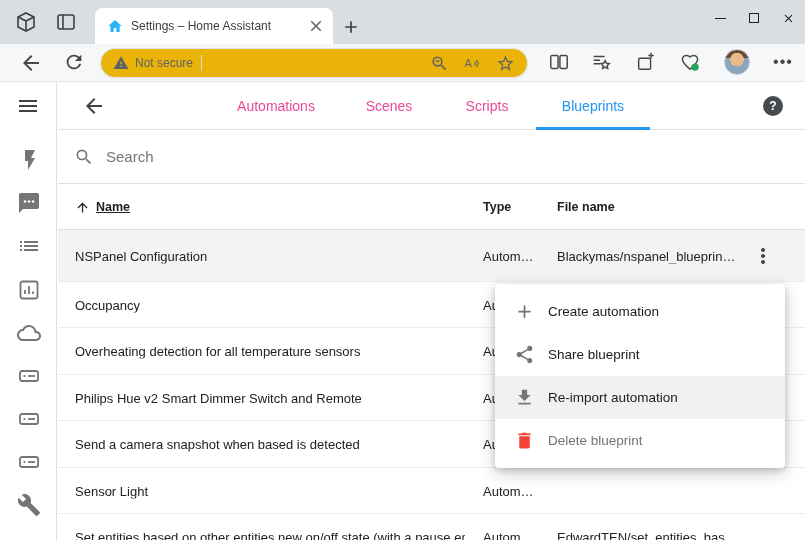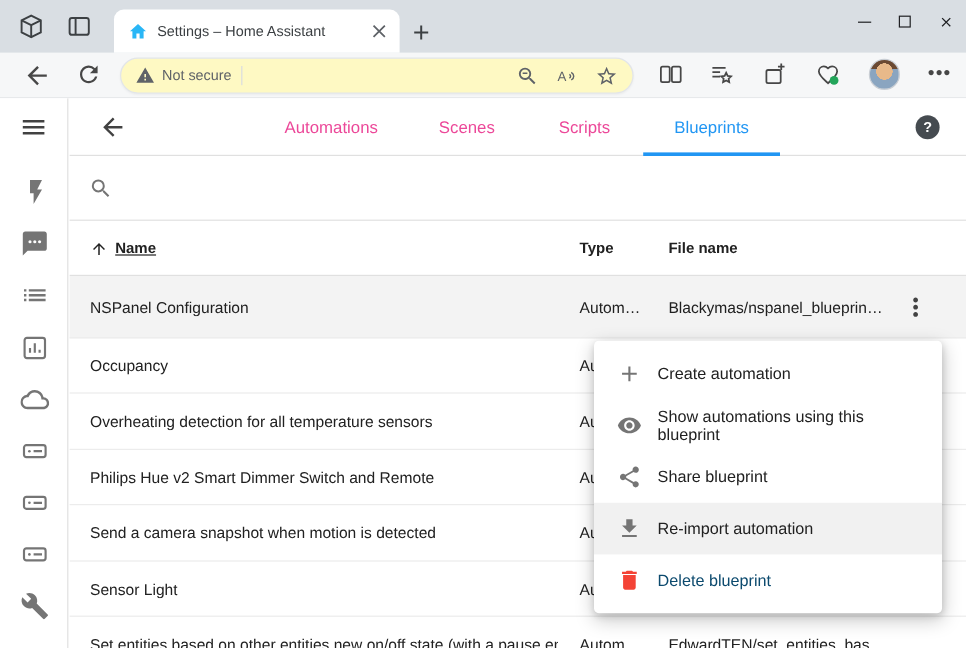--- a/index.html
+++ b/index.html
@@ -16,21 +16,21 @@
   .tab-close { width:18px; height:18px; color:#5f6368; cursor:pointer; }
   .new-tab { position:absolute; left:341px; top:17px; width:20px; height:20px; color:#3c4043; cursor:pointer; }
   .win-controls { position:absolute; right:0; top:0; height:36px; display:flex; }
   .win-btn { width:34px; height:36px; display:flex; align-items:center; justify-content:center; color:#202124; cursor:pointer; font-size:12px; }
   .win-max-glyph { width:10px; height:10px; border:1px solid #202124; }
   .win-min-glyph { width:11px; height:0; border-top:1px solid #202124; }
 
   
   .toolbar { position:absolute; top:44px; left:0; width:805px; height:38px; background:#f6f7f8; border-bottom:1px solid #e3e5e8; }
   .nav-btn { position:absolute; top:7px; width:24px; height:24px; color:#474747; cursor:pointer; }
-  .omnibox { position:absolute; left:100px; top:4px; width:428px; height:30px; background:#fef9c3; border:1px solid #e2e5e9;
+  .omnibox { position:absolute; left:100px; top:4px; width:428px; height:30px; background:#eab308; border:1px solid #e2e5e9;
              border-radius:15px; display:flex; align-items:center; padding:0 12px; box-shadow:0 1px 2px rgba(0,0,0,.05); }
   .sec-label { font-size:12px; color:#5f6368; margin:0 8px 0 6px; white-space:nowrap; }
   .omni-div { width:1px; height:16px; background:#dadce0; margin-right:10px; }
   .url { font-size:13px; white-space:nowrap; overflow:hidden; }
   .url .host { color:#202124; }
   .url .rest { color:#5f6368; }
   .omni-right { margin-left:auto; display:flex; align-items:center; gap:14px; }
   .omni-ic { width:19px; height:19px; color:#5f6368; cursor:pointer; }
   .tool-ic { position:absolute; top:7px; width:24px; height:24px; color:#474747; cursor:pointer; }
   .avatar { position:absolute; left:724px; top:5px; width:26px; height:26px; border-radius:50%; cursor:pointer;
@@ -72,21 +72,21 @@
   .row .cell-type { position:absolute; left:425px; top:50%; transform:translateY(-50%); white-space:nowrap; }
   .row .cell-file { position:absolute; left:499px; top:50%; transform:translateY(-50%); max-width:180px; white-space:nowrap; overflow:hidden; }
   .row .kebab { position:absolute; left:693px; top:50%; transform:translateY(-50%); width:24px; height:24px; color:#424242; cursor:pointer; }
   .row.hovered { background:#f3f3f3; }
 
   
   .ctx-menu { position:absolute; left:495px; top:284px; width:290px; background:#fff; border-radius:4px; z-index:50;
               padding:6px 0; box-shadow:0 5px 16px rgba(0,0,0,.22), 0 2px 6px rgba(0,0,0,.14); }
   .ctx-item { height:43px; display:flex; align-items:center; padding:0 19px; gap:13px; cursor:pointer; font-size:13.5px; color:#212121; }
   .ctx-item.hovered { background:#f1f1f1; }
-  .ctx-item.danger { color:#0c4a6e; }
+  .ctx-item.danger { color:#737373; }
   .ctx-ic { width:21px; height:21px; color:#757575; flex:none; }
   .ctx-item.danger .ctx-ic { color:#f44336; }
 </style>
 </head>
 <body>
 
 <div class="titlebar">
   <div class="tb-btn" style="left:14px">
     <svg viewBox="0 0 24 24" width="24" height="24" fill="none" stroke="currentColor" stroke-width="1.6">
       <path d="M12 3l8 4v10l-8 4-8-4V7l8-4z"></path>
@@ -285,20 +285,21 @@
       <div class="tab-underline"></div>
       <div class="help-btn">?</div>
     </div>
 
     <div class="search-row">
       <span class="search-ic">
         <svg viewBox="0 0 24 24" width="20" height="20">
             <path d="M15.5 14h-.79l-.28-.27A6.47 6.47 0 0 0 16 9.5 6.5 6.5 0 1 0 9.5 16c1.61 0 3.09-.59 4.23-1.57l.27.28v.79l5 4.99L20.49 19l-4.99-5zm-6 0A4.5 4.5 0 1 1 14 9.5 4.5 4.5 0 0 1 9.5 14z" fill="currentColor"></path>
           </svg>
       </span>
+      <input class="search-input" type="text" placeholder="Search" style="">
     </div>
 
     <div class="thead">
       <span class="th-name">
         <span class="sort-ic">
           <svg viewBox="0 0 24 24" width="15" height="15">
               <path d="M4 12l1.41 1.41L11 7.83V20h2V7.83l5.58 5.59L20 12l-8-8-8 8z" fill="currentColor"></path>
             </svg>
         </span>
         <span>Name</span>
@@ -323,21 +324,21 @@
     </div>
     <div class="row" style="height:47px">
       <span class="cell-name">Overheating detection for all temperature sensors</span>
       <span class="cell-type">Autom…</span>
     </div>
     <div class="row" style="height:46px">
       <span class="cell-name">Philips Hue v2 Smart Dimmer Switch and Remote</span>
       <span class="cell-type">Autom…</span>
     </div>
     <div class="row" style="height:47px">
-      <span class="cell-name">Send a camera snapshot when motion is detected</span>
+      <span class="cell-name">Send a camera snapshot when based is detected</span>
       <span class="cell-type">Autom…</span>
     </div>
     <div class="row" style="height:46px">
       <span class="cell-name">Sensor Light</span>
       <span class="cell-type">Autom…</span>
     </div>
     <div class="row" style="height:46px">
       <span class="cell-name">Set entities based on other entities new on/off state (with a pause entity)</span>
       <span class="cell-type">Autom…</span>
       <span class="cell-file">EdwardTEN/set_entities_bas…</span>
@@ -351,28 +352,20 @@
     <span class="ctx-ic">
       <svg viewBox="0 0 24 24" width="21" height="21">
           <path d="M19 13h-6v6h-2v-6H5v-2h6V5h2v6h6v2z" fill="currentColor"></path>
         </svg>
     </span>
     <span>Create automation</span>
   </div>
   <div class="ctx-item">
     <span class="ctx-ic">
       <svg viewBox="0 0 24 24" width="21" height="21">
-          <path d="M12 4.5C7 4.5 2.73 7.61 1 12c1.73 4.39 6 7.5 11 7.5s9.27-3.11 11-7.5c-1.73-4.39-6-7.5-11-7.5zM12 17c-2.76 0-5-2.24-5-5s2.24-5 5-5 5 2.24 5 5-2.24 5-5 5zm0-8c-1.66 0-3 1.34-3 3s1.34 3 3 3 3-1.34 3-3-1.34-3-3-3z" fill="currentColor"></path>
-        </svg>
-    </span>
-    <span>Show automations using this blueprint</span>
-  </div>
-  <div class="ctx-item">
-    <span class="ctx-ic">
-      <svg viewBox="0 0 24 24" width="21" height="21">
           <path d="M18 16.08c-.76 0-1.44.3-1.96.77L8.91 12.7c.05-.23.09-.46.09-.7s-.04-.47-.09-.7l7.05-4.11c.54.5 1.25.81 2.04.81 1.66 0 3-1.34 3-3s-1.34-3-3-3-3 1.34-3 3c0 .24.04.47.09.7L8.04 9.81C7.5 9.31 6.79 9 6 9c-1.66 0-3 1.34-3 3s1.34 3 3 3c.79 0 1.5-.31 2.04-.81l7.12 4.16c-.05.21-.08.43-.08.65 0 1.61 1.31 2.92 2.92 2.92 1.61 0 2.92-1.31 2.92-2.92s-1.31-2.92-2.92-2.92z" fill="currentColor"></path>
         </svg>
     </span>
     <span>Share blueprint</span>
   </div>
   <div class="ctx-item hovered">
     <span class="ctx-ic">
       <svg viewBox="0 0 24 24" width="21" height="21">
           <path d="M19 9h-4V3H9v6H5l7 7 7-7zM5 18v2h14v-2H5z" fill="currentColor"></path>
         </svg>

